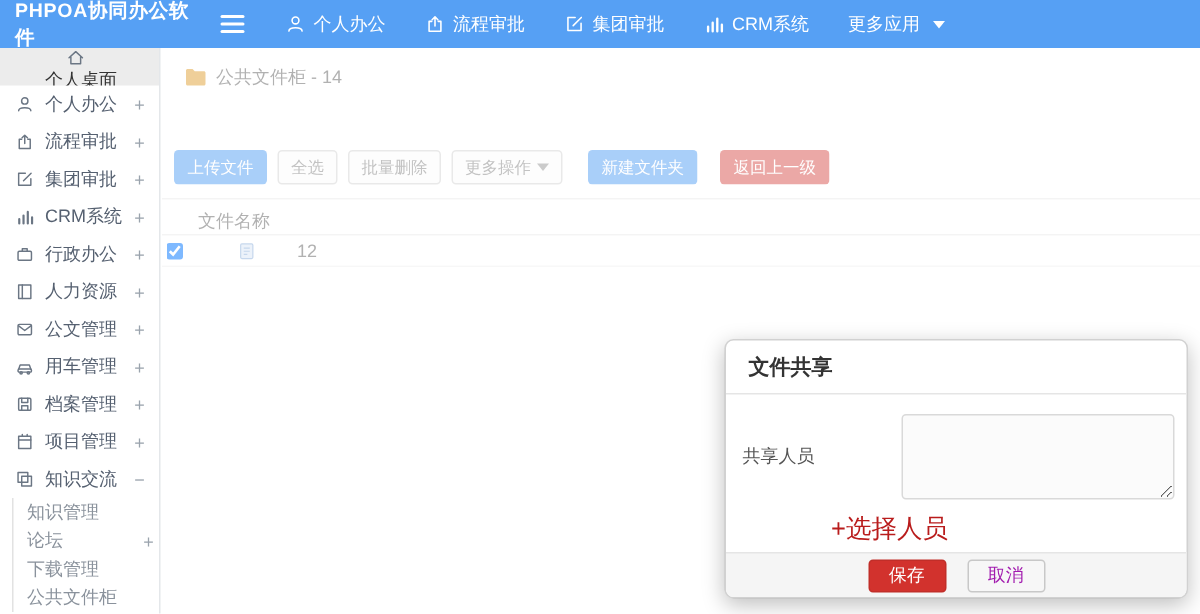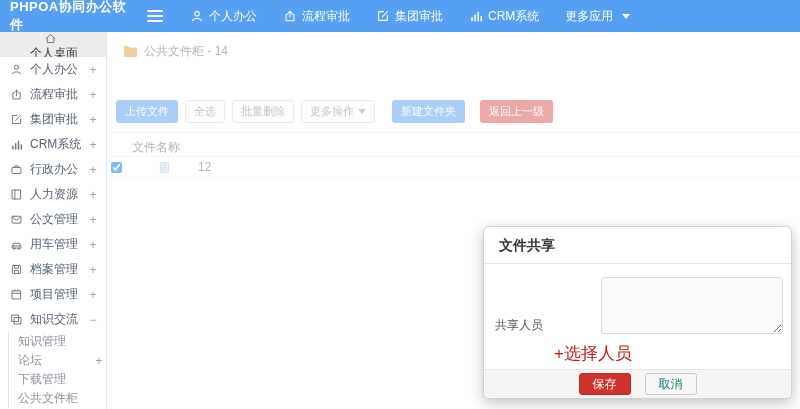--- a/index.html
+++ b/index.html
@@ -59,32 +59,32 @@
   .frow input[type=checkbox] { width:11px; height:11px; margin:0; }
   .file-ic { width:13px; height:13px; margin-left:13px; margin-right:4px; }
 
   
   .modal { position:absolute; left:483px; top:226px; width:309px; height:173px; background:#fff;
     border:1px solid rgba(0,0,0,.18); border-radius:6px; box-shadow:0 4px 14px rgba(0,0,0,.25);
     z-index:10; display:flex; flex-direction:column; overflow:hidden; }
   .modal-header { padding:9px 15px 8px; border-bottom:1px solid #e5e5e5; }
   .modal-title { font-size:14px; font-weight:bold; color:#333; }
   .modal-body { flex:1 1 auto; padding:13px 8px 4px 0; position:relative; }
-  .field-row { display:flex; align-items:flex-end;gap:47px; }
+  .field-row { display:flex; align-items:center;gap:47px; }
   .field-label { width:70px; text-align:center; font-size:12px; color:#555; flex:0 0 auto; }
   .field-row textarea { flex:1 1 auto; height:57px; resize:both; border:1px solid #d9d9d9;
     border-radius:3px; background:#fbfbfb; font-family:inherit; font-size:12px; padding:4px 6px; color:#333; }
   .select-link { display:inline-block; margin:8px 0 0 70px; font-size:17px; color:#b91c1c;
     text-decoration:none; cursor:pointer; }
   .modal-footer { height:36px; background:#f5f5f5; border-top:1px solid #e5e5e5;
     display:flex; align-items:center; justify-content:center; gap:14px; }
   .mbtn { height:22px; padding:0 13px; font-size:12px; border-radius:3px; cursor:pointer;
     font-family:inherit; display:inline-flex; align-items:center; }
   .mbtn-save { background:#d2322d; border:1px solid #c12e29; color:#fff; }
-  .mbtn-cancel { background:#f7f7f7; border:1px solid #c8c8c8; color:#0f766e; }
+  .mbtn-cancel { background:#f7f7f7; border:1px solid #c8c8c8; color:#a21caf; }
 </style>
 </head>
 <body>
 
 <div class="navbar">
   <div class="logo">PHPOA协同办公软件</div>
   <div class="hamburger">
       <span></span>
       <span></span>
       <span></span>

